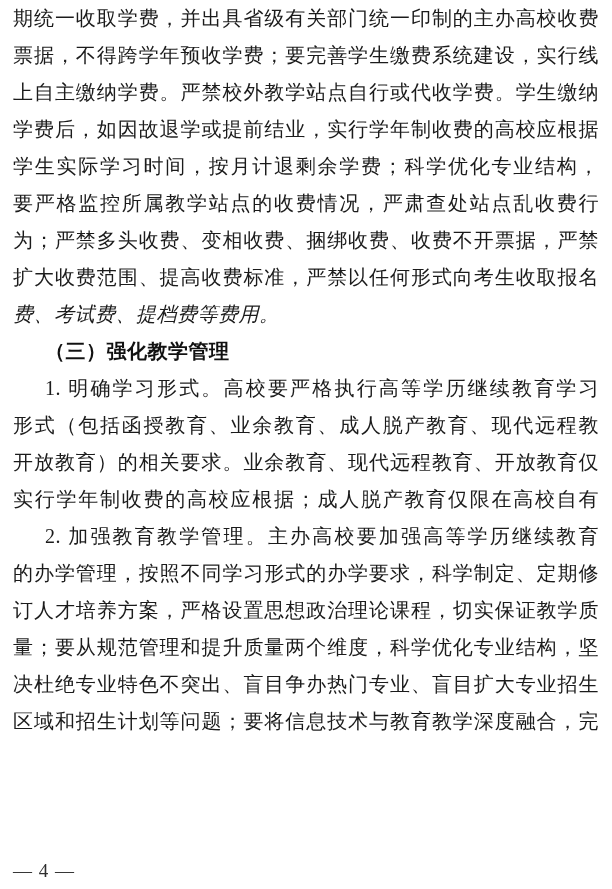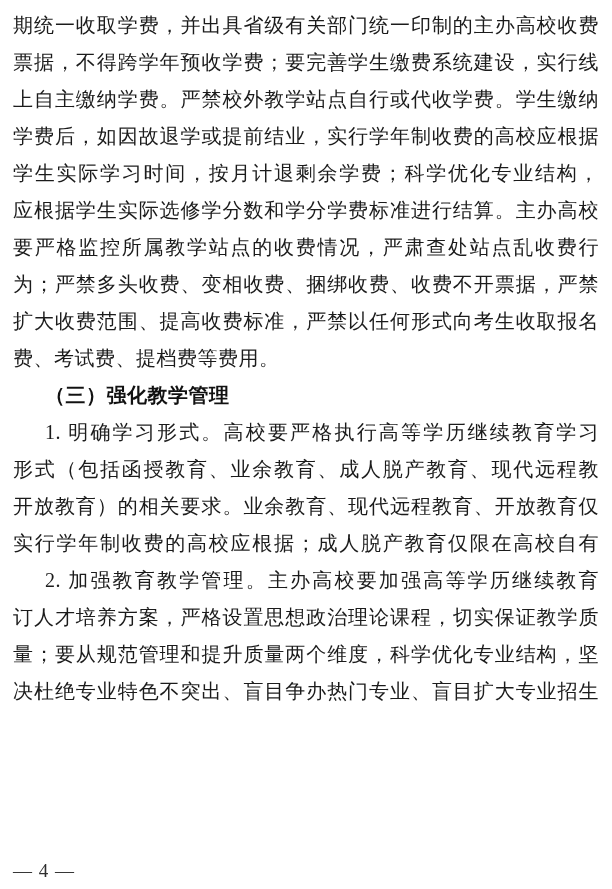--- a/index.html
+++ b/index.html
@@ -6,40 +6,41 @@
     margin: 0;
     padding: 0;
     background: #ffffff;
   }
   .page {
     position: relative;
     width: 612px;
     height: 889px;
     box-sizing: border-box;
     background: #ffffff;
-    padding: 7px 13px 0 13px;
+    padding: 0 13px 0 13px;
     overflow: hidden;
     font-family: "Liberation Serif", "DejaVu Serif", serif;
   }
   .doc-body {
     width: 586px;
   }
   .line {
     font-size: 20px;
     line-height: 37px;
     height: 37px;
     color: #1b1b1b;
     text-align: justify;
     text-align-last: justify;
     overflow: hidden;
     letter-spacing: 0.5px;
   }
   .line.plain {
     text-align: left;
     text-align-last: left;
+    font-style: italic;
   }
   .line.indent {
     text-indent: 1.6em;
   }
   .line.heading {
     font-weight: 700;
     text-align: right;
     text-align-last: left;
     color: #111111;
   }
@@ -56,31 +57,32 @@
 </head>
 <body>
 
 <div class="page">
   <div class="doc-body">
     <div class="line">期统一收取学费，并出具省级有关部门统一印制的主办高校收费</div>
     <div class="line">票据，不得跨学年预收学费；要完善学生缴费系统建设，实行线</div>
     <div class="line">上自主缴纳学费。严禁校外教学站点自行或代收学费。学生缴纳</div>
     <div class="line">学费后，如因故退学或提前结业，实行学年制收费的高校应根据</div>
     <div class="line">学生实际学习时间，按月计退剩余学费；科学优化专业结构，</div>
-    <div class="line">应根据学生实际选修学分数和学分学费标准进行结算。主办高校</div>
     <div class="line">要严格监控所属教学站点的收费情况，严肃查处站点乱收费行</div>
     <div class="line">为；严禁多头收费、变相收费、捆绑收费、收费不开票据，严禁</div>
     <div class="line">扩大收费范围、提高收费标准，严禁以任何形式向考生收取报名</div>
     <div class="line plain">费、考试费、提档费等费用。</div>
     <div class="line heading indent">（三）强化教学管理</div>
     <div class="line indent">1. 明确学习形式。高校要严格执行高等学历继续教育学习</div>
     <div class="line">形式（包括函授教育、业余教育、成人脱产教育、现代远程教育、</div>
     <div class="line">开放教育）的相关要求。业余教育、现代远程教育、开放教育仅</div>
     <div class="line">实行学年制收费的高校应根据；成人脱产教育仅限在高校自有</div>
     <div class="line indent">2. 加强教育教学管理。主办高校要加强高等学历继续教育</div>
+    <div class="line">的办学管理，按照不同学习形式的办学要求，科学制定、定期修</div>
     <div class="line">订人才培养方案，严格设置思想政治理论课程，切实保证教学质</div>
     <div class="line">量；要从规范管理和提升质量两个维度，科学优化专业结构，坚</div>
     <div class="line">决杜绝专业特色不突出、盲目争办热门专业、盲目扩大专业招生</div>
+    <div class="line">区域和招生计划等问题；要将信息技术与教育教学深度融合，完</div>
   </div>
   <div class="footer">
     <span>— 4 —</span>
   </div>
 </div>
 
 </body></html>

